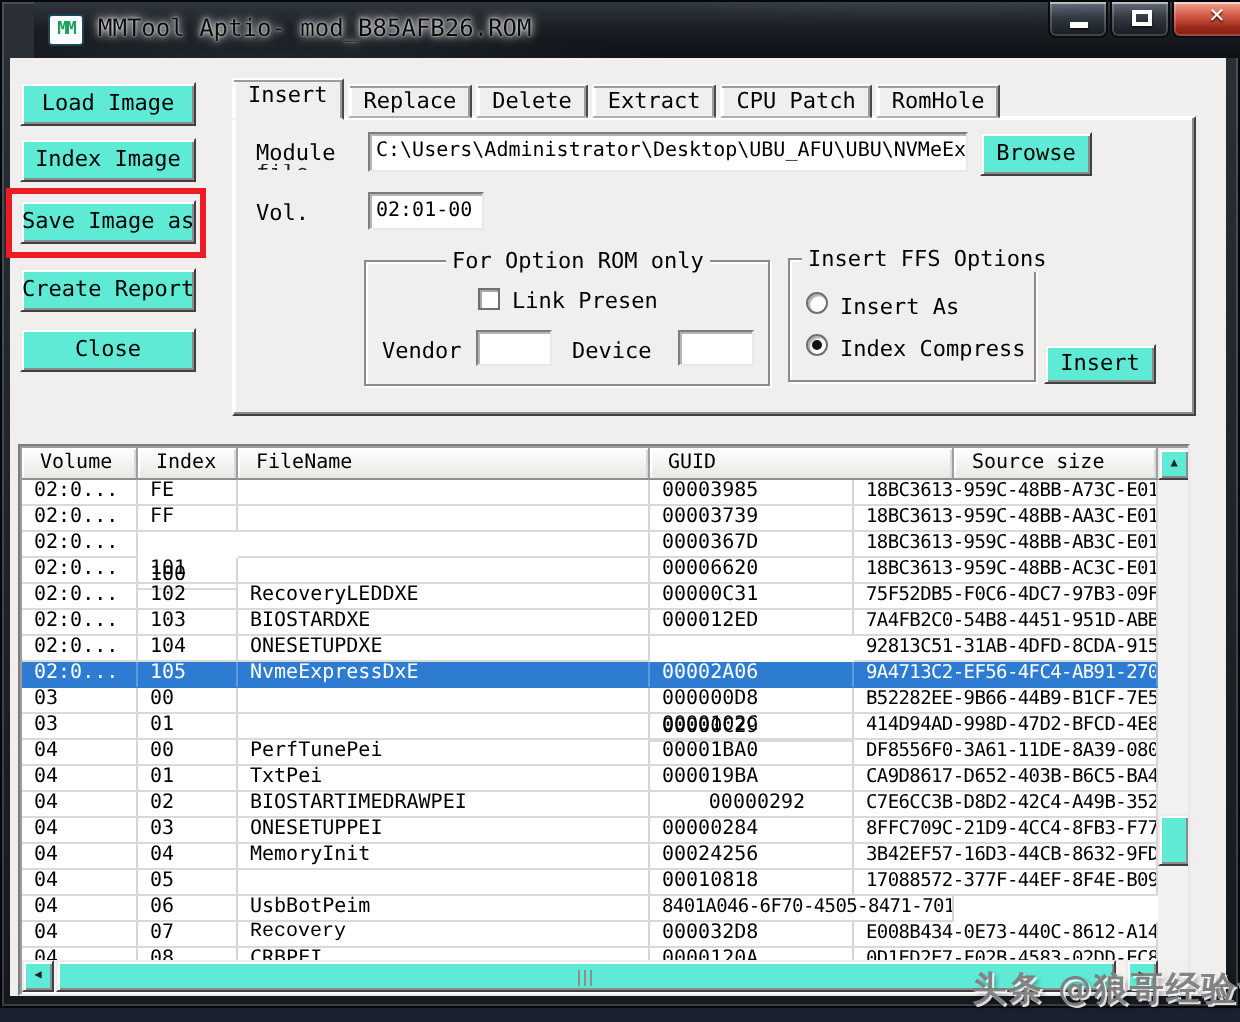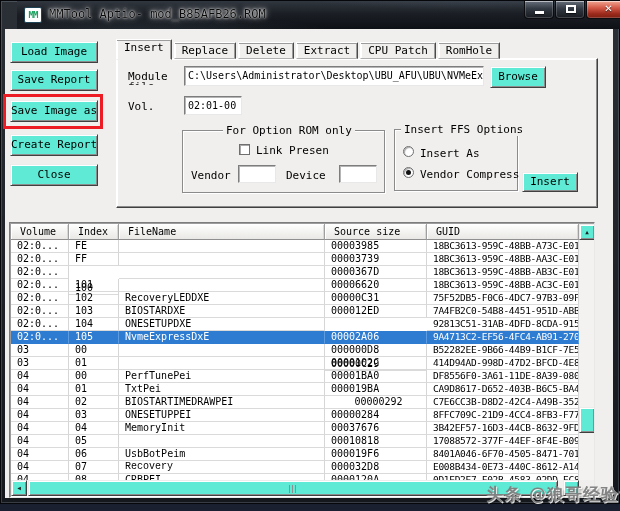--- a/index.html
+++ b/index.html
@@ -104,21 +104,21 @@
         <div class="wc-btn wc-max">
             <div class="glyph-max"></div>
           </div>
         <div class="wc-btn wc-close glyph-close"><span>✕</span></div>
       </div>
     </div>
 
     <div class="client">
 
       <div class="side-btn btn3d" style="top:12px">Load Image</div>
-      <div class="side-btn btn3d" style="top:40px">Save Report</div>
+      <div class="side-btn btn3d" style="top:40px">Index Image</div>
       <div class="side-btn btn3d" style="top:71px">Save Image as..</div>
       <div class="side-btn btn3d" style="top:105px">Create Report</div>
       <div class="side-btn btn3d" style="top:135px">Close</div>
 
       <div class="tab-strip">
           <div class="tab active">Insert</div>
           <div class="tab">Replace</div>
           <div class="tab">Delete</div>
           <div class="tab">Extract</div>
           <div class="tab">CPU Patch</div>
@@ -142,33 +142,33 @@
           <div class="field sunken" style="left:55px; top:34px; width:38px; height:18px"></div>
           <div class="lbl" style="left:103px; top:38px">Device</div>
           <div class="field sunken" style="left:156px; top:34px; width:38px; height:18px"></div>
         </div>
 
         <div class="groupbox" style="left:277px; top:70px; width:124px; height:62px">
           <div class="group-title" style="left:6px">Insert FFS Options</div>
           <div class="radio" style="left:8px; top:16px"></div>
           <div class="lbl" style="left:25px; top:17px">Insert As</div>
           <div class="radio sel" style="left:8px; top:37px"></div>
-          <div class="lbl" style="left:25px; top:38px">Vendor Compress</div>
+          <div class="lbl" style="left:25px; top:38px">Index Compress</div>
         </div>
 
         <div class="btn3d" style="position:absolute; left:405px; top:113px; width:56px; height:20px; line-height:18px">Insert</div>
       </div>
 
       <div class="lv">
         <div class="lv-header">
             <div class="hcell" style="width: 58px;">Volume</div>
             <div class="hcell" style="width: 50px;">Index</div>
             <div class="hcell" style="width: 206px;">FileName</div>
+            <div class="hcell" style="width: 152px;">GUID</div>
             <div class="hcell" style="width: 102px;">Source size</div>
-            <div class="hcell" style="width: 152px;">GUID</div>
           </div>
         <div class="lv-rows">
             <div class="trow">
               <div class="tcell" style="width: 58px;">02:0...</div>
               <div class="tcell" style="width: 50px;">FE</div>
               <div class="tcell" style="width: 206px;"></div>
               <div class="tcell" style="width: 102px;">00003985</div>
               <div class="tcell guid" style="width: 152px;">18BC3613-959C-48BB-A73C-E017A4</div>
             </div>
             <div class="trow">
@@ -259,35 +259,34 @@
               <div class="tcell" style="width: 58px;">04</div>
               <div class="tcell" style="width: 50px;">03</div>
               <div class="tcell" style="width: 206px;">ONESETUPPEI</div>
               <div class="tcell" style="width: 102px;">00000284</div>
               <div class="tcell guid" style="width: 152px;">8FFC709C-21D9-4CC4-8FB3-F77083</div>
             </div>
             <div class="trow">
               <div class="tcell" style="width: 58px;">04</div>
               <div class="tcell" style="width: 50px;">04</div>
               <div class="tcell" style="width: 206px;">MemoryInit</div>
-              <div class="tcell" style="width: 102px;">00037676</div>
+              <div class="tcell" style="width: 102px;">00024256</div>
               <div class="tcell guid" style="width: 152px;">3B42EF57-16D3-44CB-8632-9FDB06</div>
             </div>
             <div class="trow">
               <div class="tcell" style="width: 58px;">04</div>
               <div class="tcell" style="width: 50px;">05</div>
               <div class="tcell" style="width: 206px;"></div>
               <div class="tcell" style="width: 102px;">00010818</div>
               <div class="tcell guid" style="width: 152px;">17088572-377F-44EF-8F4E-B09FF1</div>
             </div>
             <div class="trow">
               <div class="tcell" style="width: 58px;">04</div>
               <div class="tcell" style="width: 50px;">06</div>
               <div class="tcell" style="width: 206px;">UsbBotPeim</div>
-              <div class="tcell" style="width: 102px;">000019F6</div>
               <div class="tcell guid" style="width: 152px;">8401A046-6F70-4505-8471-7015B4</div>
             </div>
             <div class="trow">
               <div class="tcell" style="width: 58px;">04</div>
               <div class="tcell" style="width: 50px;">07</div>
               <div class="tcell" style="width: 206px; font-family: Liberation Mono, monospace;">Recovery</div>
               <div class="tcell" style="width: 102px;">000032D8</div>
               <div class="tcell guid" style="width: 152px;">E008B434-0E73-440C-8612-A143F6</div>
             </div>
             <div class="trow">

